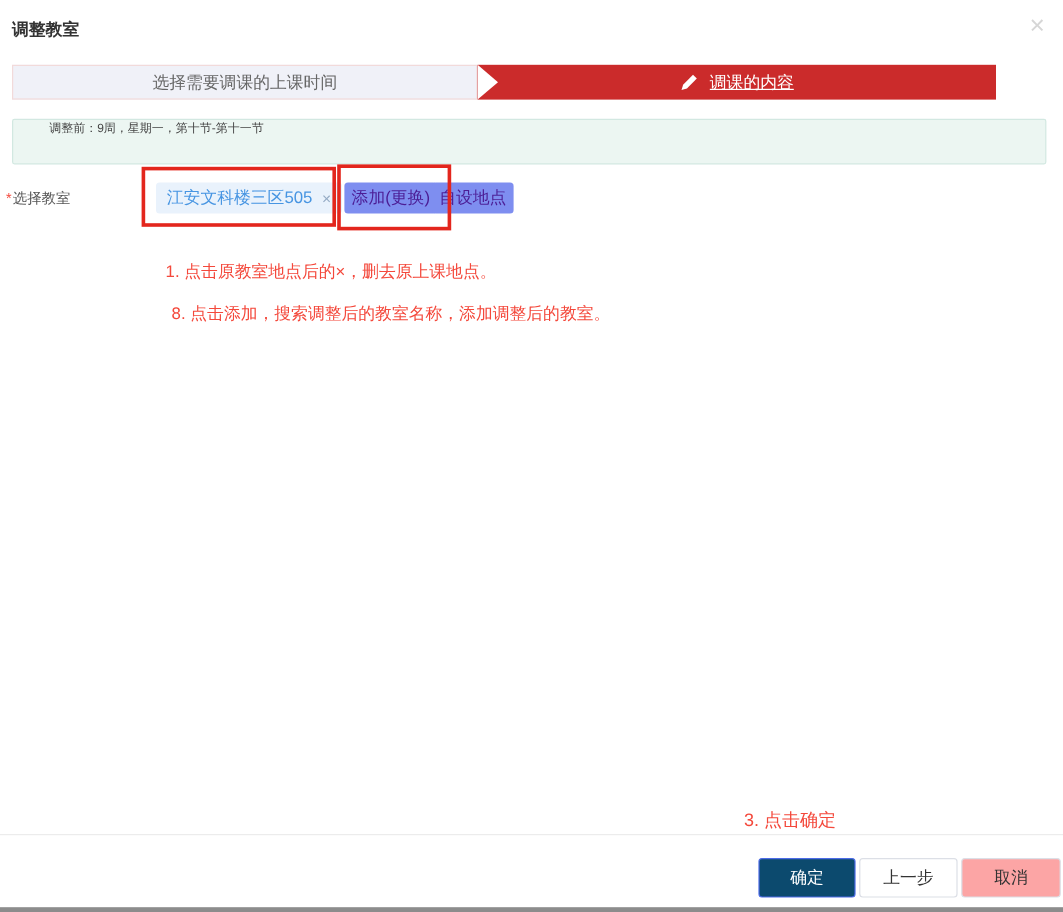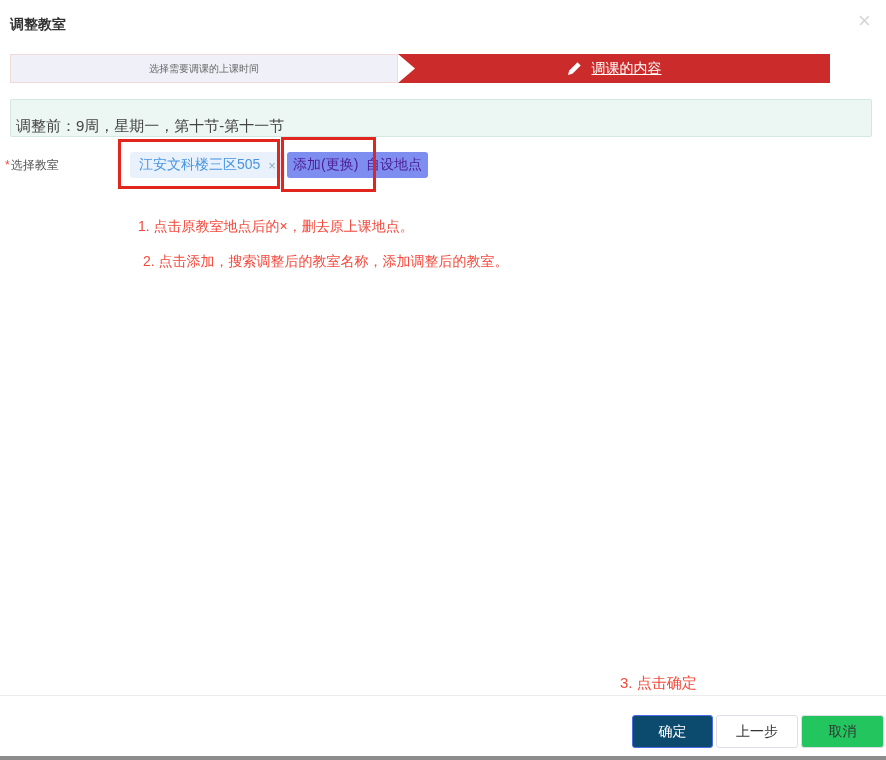--- a/index.html
+++ b/index.html
@@ -24,41 +24,41 @@
   }
   
   .steps-bar {
     position: absolute; left: 10px; top: 54px;
     width: 820px; height: 29px;
   }
   .step1 {
     position: absolute; left: 0; top: 0; width: 388px; height: 29px;
     background: #f0f1f8; border: 1px solid #f2dada;
     display: flex; align-items: center; justify-content: center;
-    font-size: 10px; color: #666; cursor: pointer;
+    font-size: 14px; color: #666; cursor: pointer;
   }
   .step2 {
     position: absolute; left: 388px; top: 0; width: 432px; height: 29px;
     background: #cb2b2b;
     display: flex; align-items: center; justify-content: center;
     font-size: 14px; color: #fff; cursor: pointer; text-decoration: underline;
   }
   .step-chevron {
     position: absolute; left: 388px; top: 0; width: 17px; height: 29px;
     background: #fff;
     clip-path: polygon(0 0, 100% 50%, 0 100%);
     z-index: 2;
   }
   .pencil-icon { width: 15px; height: 15px; margin-right: 10px; }
   
   .info-bar {
     position: absolute; left: 10px; top: 99px; width: 862px; height: 38px;
     background: #ecf6f2; border: 1px solid #d2e8e1; border-radius: 2px;
-    display: flex; align-items: flex-end;
-    padding-left: 5px; font-size: 15px; color: #444;
+    display: flex; align-items: flex-start;
+    padding-left: 30px; font-size: 10px; color: #444;
   }
   
   .form-label {
     position: absolute; left: 5px; top: 157px;
     font-size: 12px; color: #555;
   }
   .required-mark { color: #f44a3e; margin-right: 1px; }
   .classroom-tag {
     position: absolute; left: 130px; top: 152px; height: 26px;
     background: #e9f2fc; border-radius: 3px;
@@ -101,21 +101,21 @@
   .btn-confirm {
     left: 632px; width: 81px;
     background: #0c4a6e; color: #fff; border: 1px solid #4c6be6;
   }
   .btn-prev {
     left: 716px; width: 82px;
     background: #fff; color: #333; border: 1px solid #dcdfe6;
   }
   .btn-cancel {
     left: 801px; width: 83px;
-    background: #22c55e; color: #333; border: 1px solid #dcdfe6;
+    background: #fca5a5; color: #333; border: 1px solid #dcdfe6;
   }
   .bottom-strip {
     position: absolute; left: 0; bottom: 0; width: 886px; height: 4px;
     background: #8c8c8c;
   }
 </style>
 </head>
 <body>
 
 <div class="dialog">
@@ -149,21 +149,21 @@
     <span class="tag-remove">×</span>
   </div>
 
   <button class="mini-btn add-btn">添加(更换)</button>
   <button class="mini-btn custom-btn">自设地点</button>
 
   <div class="anno-rect anno-rect-1"></div>
   <div class="anno-rect anno-rect-2"></div>
 
   <div class="note note-1">1. 点击原教室地点后的×，删去原上课地点。</div>
-  <div class="note note-2">2. 点击添加，搜索调整后的教室名称，添加调整后的教室。</div>
+  <div class="note note-2">8. 点击添加，搜索调整后的教室名称，添加调整后的教室。</div>
   <div class="note note-3">3. 点击确定</div>
 
   <div class="footer-divider"></div>
 
   <button class="btn btn-confirm">确定</button>
   <button class="btn btn-prev">上一步</button>
   <button class="btn btn-cancel">取消</button>
 
   <div class="bottom-strip"></div>
 </div>

